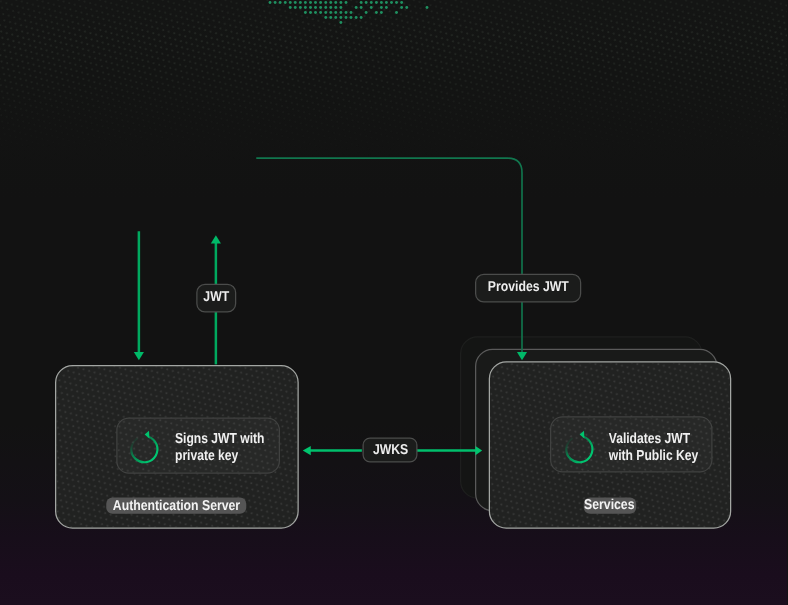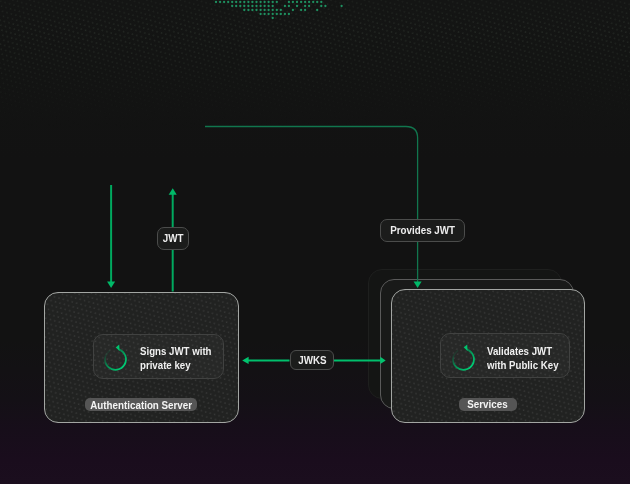--- a/index.html
+++ b/index.html
@@ -84,21 +84,21 @@
   }
 
   .box-pill{
     position:absolute; left:50%;
     height:13px; border-radius:5px; background:#555555;
     color:#f4f4f4; white-space:nowrap;
     transform:translateX(-50%);
     display:flex; align-items:center; justify-content:center;
   }
   .auth-box .box-pill{ width:112px; top:105.5px; }
-  .svc-box  .box-pill{ width:58px;  top:107.5px; }
+  .svc-box  .box-pill{ width:42px;  top:107.5px; }
   .client-pill > span, .box-pill > span{
     font-size:11.4px; font-weight:700; line-height:14px; white-space:nowrap;
     transform:scaleX(0.86); display:inline-block;
   }
 
   
   .edge-label{
     position:absolute; border:1px solid #4b4c4b; border-radius:7px;
     background:#1b1c1b; color:#ededed;
     display:flex; align-items:center; justify-content:center;

